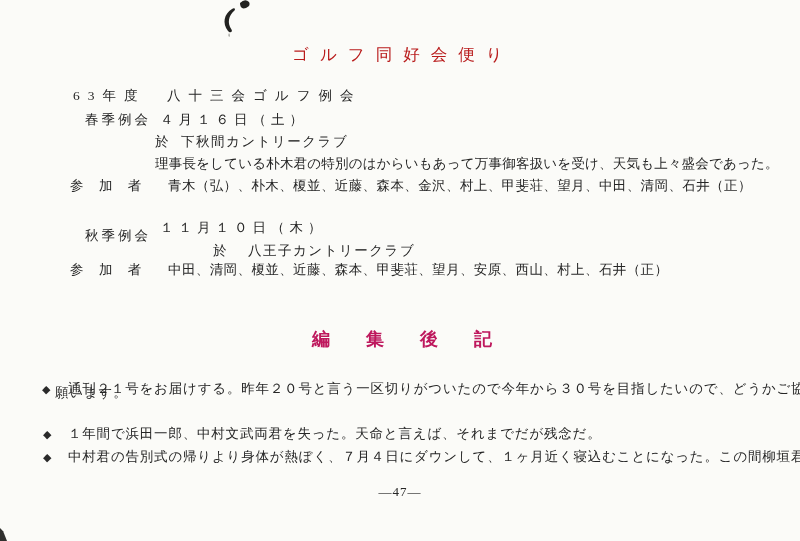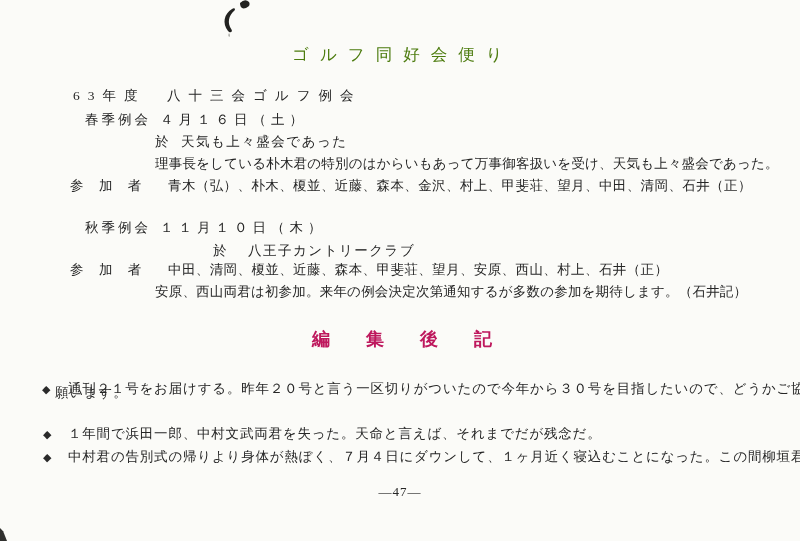--- a/index.html
+++ b/index.html
@@ -16,21 +16,21 @@
     position:absolute;
     white-space:nowrap;
     font-size:13.5px;
     line-height:16px;
     letter-spacing:0.4px;
   }
   .doc-title{
     font-size:16.5px;
     letter-spacing:11px;
     font-weight:500;
-    color:#4d7c0f;
+    color:#b91c1c;
   }
   .section-heading{ letter-spacing:8px; }
   .meet-label{ letter-spacing:3px; }
   .meet-date{ letter-spacing:5px; }
   .part-label{ letter-spacing:6px; }
   .remark{ letter-spacing:0.2px; }
   .edit-heading{
     font-size:18px;
     font-weight:700;
     letter-spacing:36px;
@@ -66,37 +66,36 @@
   </svg>
 
   <div class="line doc-title" style="left:292px; top:47px;">ゴルフ同好会便り</div>
 
   <div class="line section-heading" style="left:73px; top:88px;">63年度　八十三会ゴルフ例会</div>
 
   <div class="line meet-label" style="left:85px; top:112px;">春季例会</div>
   <div class="line meet-date" style="left:160px; top:112px;text-align:center;">４月１６日（土）</div>
 
   <div class="line" style="left:155px; top:134px;">於</div>
-  <div class="line" style="left:181px; top:134px; letter-spacing:1.5px;">天気も上々盛会であった</div>
+  <div class="line" style="left:181px; top:134px; letter-spacing:1.5px;">下秋間カントリークラブ</div>
 
   <div class="line remark" style="left:155px; top:156px;">理事長をしている朴木君の特別のはからいもあって万事御客扱いを受け、天気も上々盛会であった。</div>
 
   <div class="line part-label" style="left:70px; top:178px;">参 加 者</div>
   <div class="line" style="left:168px; top:178px;">青木（弘）、朴木、榎並、近藤、森本、金沢、村上、甲斐荘、望月、中田、清岡、石井（正）</div>
 
-  <div class="line meet-label" style="left:85px; top:220px;">秋季例会</div>
+  <div class="line meet-label" style="left:85px; top:228px;">秋季例会</div>
   <div class="line meet-date" style="left:160px; top:220px;text-align:right;">１１月１０日（木）</div>
 
   <div class="line" style="left:213px; top:243px;">於</div>
   <div class="line" style="left:248px; top:243px; letter-spacing:1.5px;">八王子カントリークラブ</div>
 
   <div class="line part-label" style="left:70px; top:262px;">参 加 者</div>
   <div class="line" style="left:168px; top:262px;">中田、清岡、榎並、近藤、森本、甲斐荘、望月、安原、西山、村上、石井（正）</div>
 
-  <div class="line remark" style="left:155px; top:284px;">安原、西山両君は初参加。来年の例会決定次第通知するが多数の参加を期待します。（石井記）</div>
 
   <div class="line edit-heading" style="left:312px; top:331px;">編集後記</div>
 
   <div class="line bullet-marker" style="left:42px; top:381px;">◆</div>
   <div class="line bullet-text" style="left:68px; top:381px;">通刊２１号をお届けする。昨年２０号と言う一区切りがついたので今年から３０号を目指したいので、どうかご協力を</div>
   <div class="line bullet-text" style="left:55px; top:385px;">願います。</div>
 
   <div class="line bullet-marker" style="left:43px; top:426px;">◆</div>
   <div class="line bullet-text" style="left:68px; top:426px;">１年間で浜田一郎、中村文武両君を失った。天命と言えば、それまでだが残念だ。</div>
 

